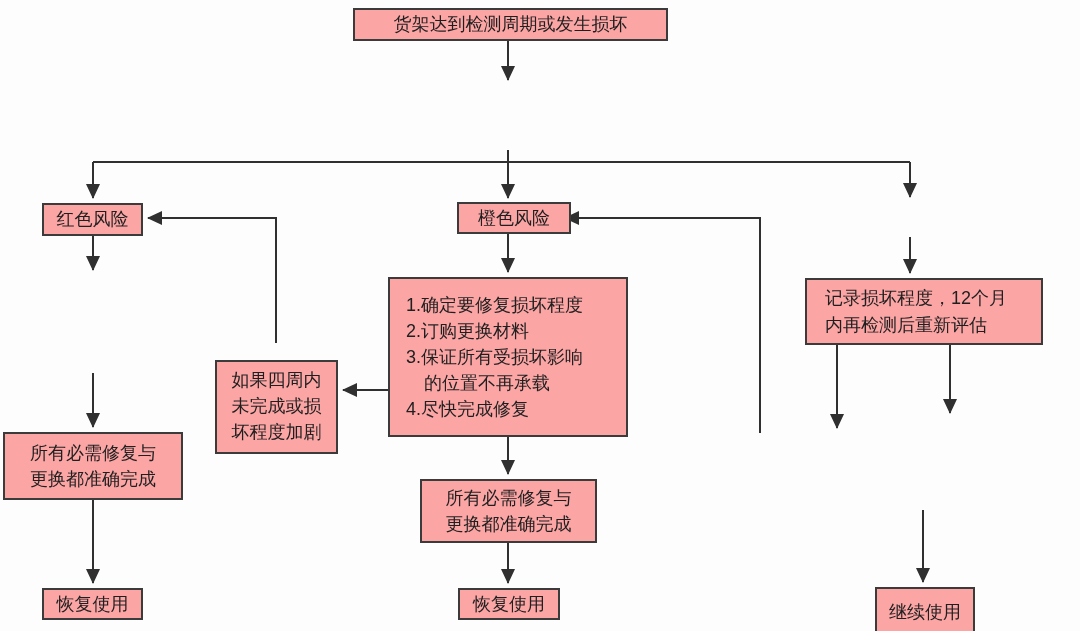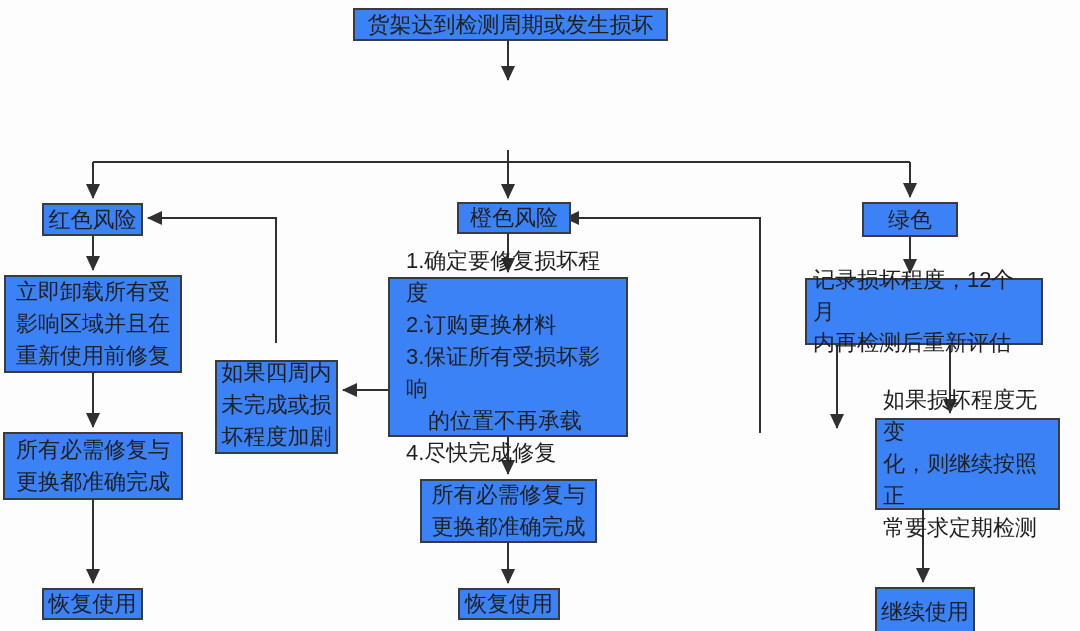--- a/index.html
+++ b/index.html
@@ -19,37 +19,37 @@
     position: absolute;
     left: 0;
     top: 0;
     width: 1080px;
     height: 631px;
   }
   .node {
     position: absolute;
     box-sizing: border-box;
     border: 2px solid #3b3b3b;
-    background: #3b82f6;
+    background: #fca5a5;
     color: #1f1f1f;
-    font-size: 22px;
+    font-size: 18px;
     line-height: 1.45;
     white-space: pre-line;
     display: flex;
     align-items: center;
   }
   .center {
     justify-content: center;
     text-align: center;
     padding: 0 2px;
   }
   .leftalign {
     justify-content: flex-start;
     text-align: left;
-    padding: 0 6px;
+    padding: 0 18px;
   }
   .steps {
     padding: 0 16px;
   }
 </style>
 </head>
 <body>
 
 <div id="canvas">
 
@@ -81,25 +81,21 @@
     </g>
   </svg>
 
   <div class="node center" style="left:353px; top:8px; width:315px; height:33px;">货架达到检测周期或发生损坏</div>
 
 
   <div class="node center" style="left:42px; top:203px; width:101px; height:33px;">红色风险</div>
 
   <div class="node center" style="left:457px; top:202px; width:114px; height:32px;">橙色风险</div>
 
-  <div class="node center" style="left:862px; top:202px; width:96px; height:35px;">绿色</div>
 
-  <div class="node center" style="left:4px; top:275px; width:178px; height:98px;">立即卸载所有受
-影响区域并且在
-重新使用前修复</div>
 
   <div class="node center" style="left:215px; top:360px; width:123px; height:94px;font-family:Liberation Mono, monospace;">如果四周内
 未完成或损
 坏程度加剧</div>
 
   <div class="node leftalign steps" style="left:388px; top:277px; width:240px; height:160px;">1.确定要修复损坏程度
 2.订购更换材料
 3.保证所有受损坏影响
 　的位置不再承载
 4.尽快完成修复</div>
@@ -107,23 +103,20 @@
   <div class="node leftalign" style="left:805px; top:278px; width:238px; height:67px;">记录损坏程度，12个月
 内再检测后重新评估</div>
 
   <div class="node center" style="left:3px; top:432px; width:180px; height:68px;">所有必需修复与
 更换都准确完成</div>
 
   <div class="node center" style="left:420px; top:479px; width:177px; height:64px;">所有必需修复与
 更换都准确完成</div>
 
 
-  <div class="node leftalign" style="left:875px; top:418px; width:185px; height:92px;">如果损坏程度无变
-化，则继续按照正
-常要求定期检测</div>
 
   <div class="node center" style="left:42px; top:588px; width:101px; height:32px;">恢复使用</div>
 
   <div class="node center" style="left:458px; top:588px; width:102px; height:32px;">恢复使用</div>
 
   <div class="node center" style="left:875px; top:587px; width:100px; height:50px;">继续使用</div>
 
 </div>
 
 </body></html>

